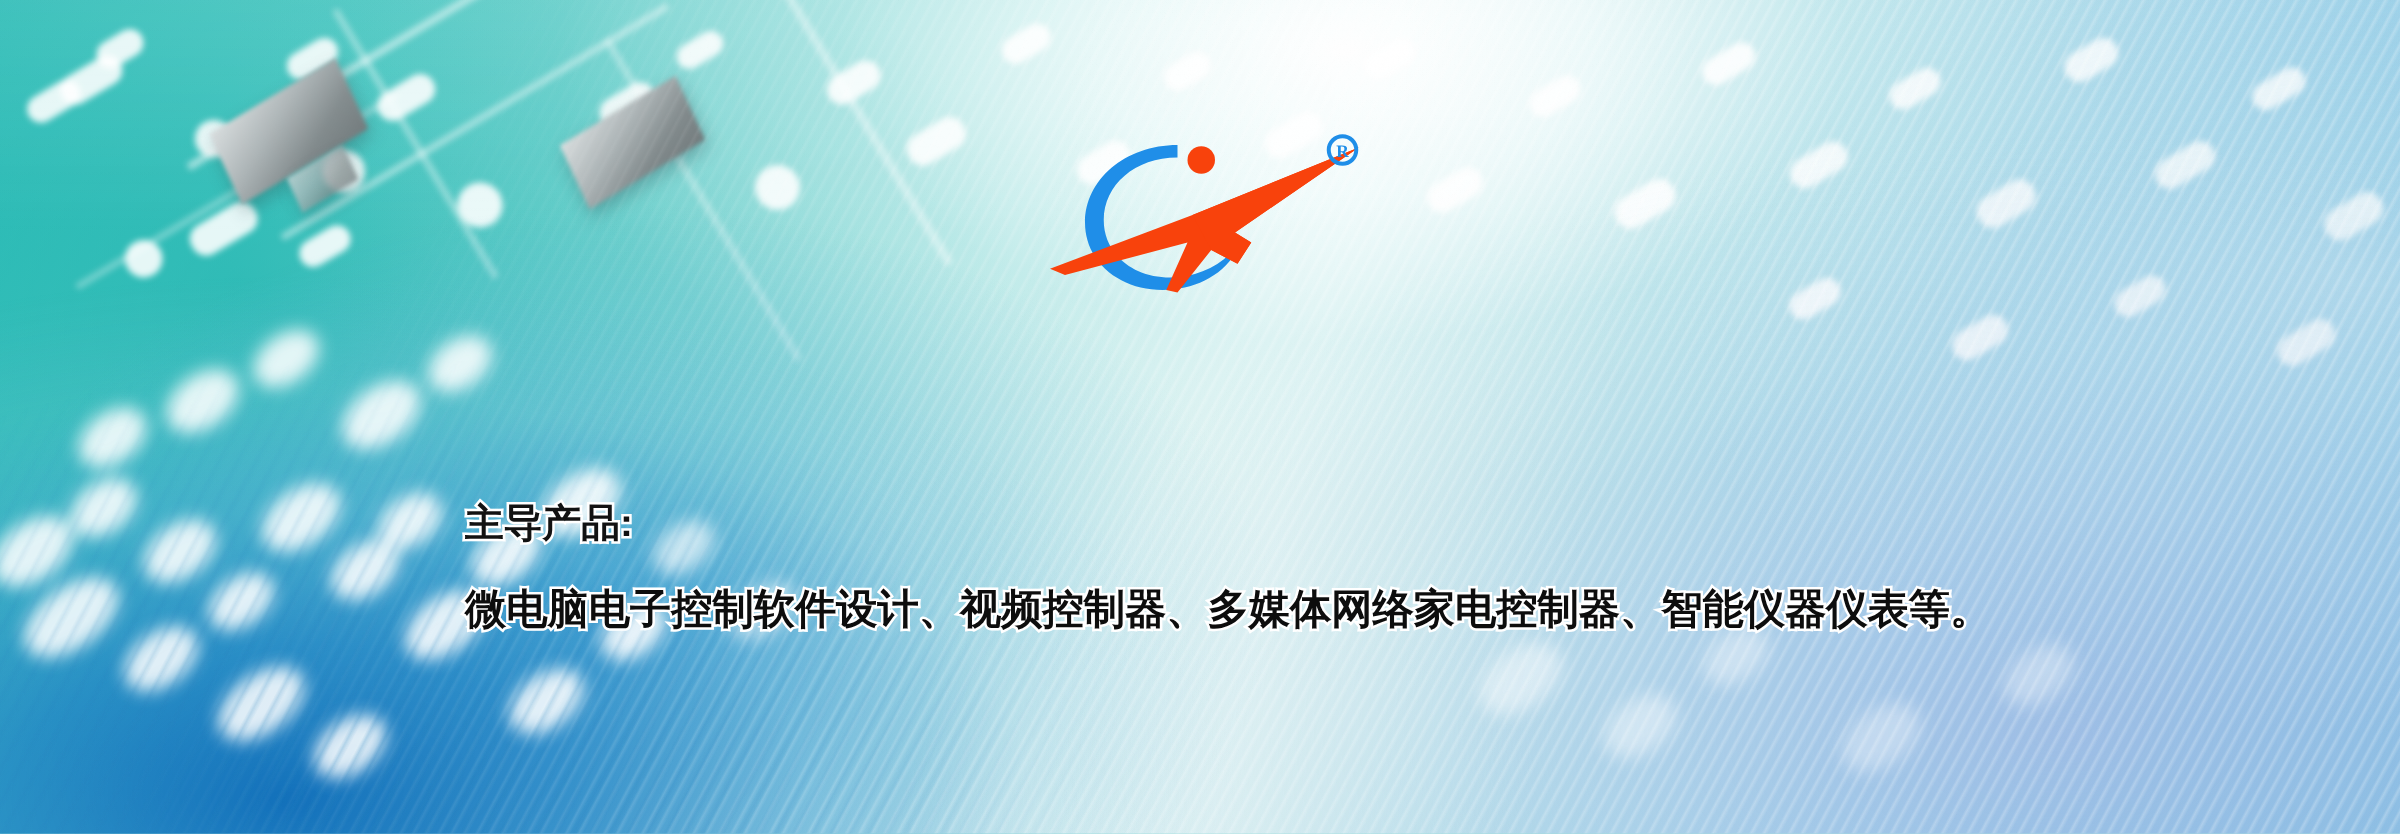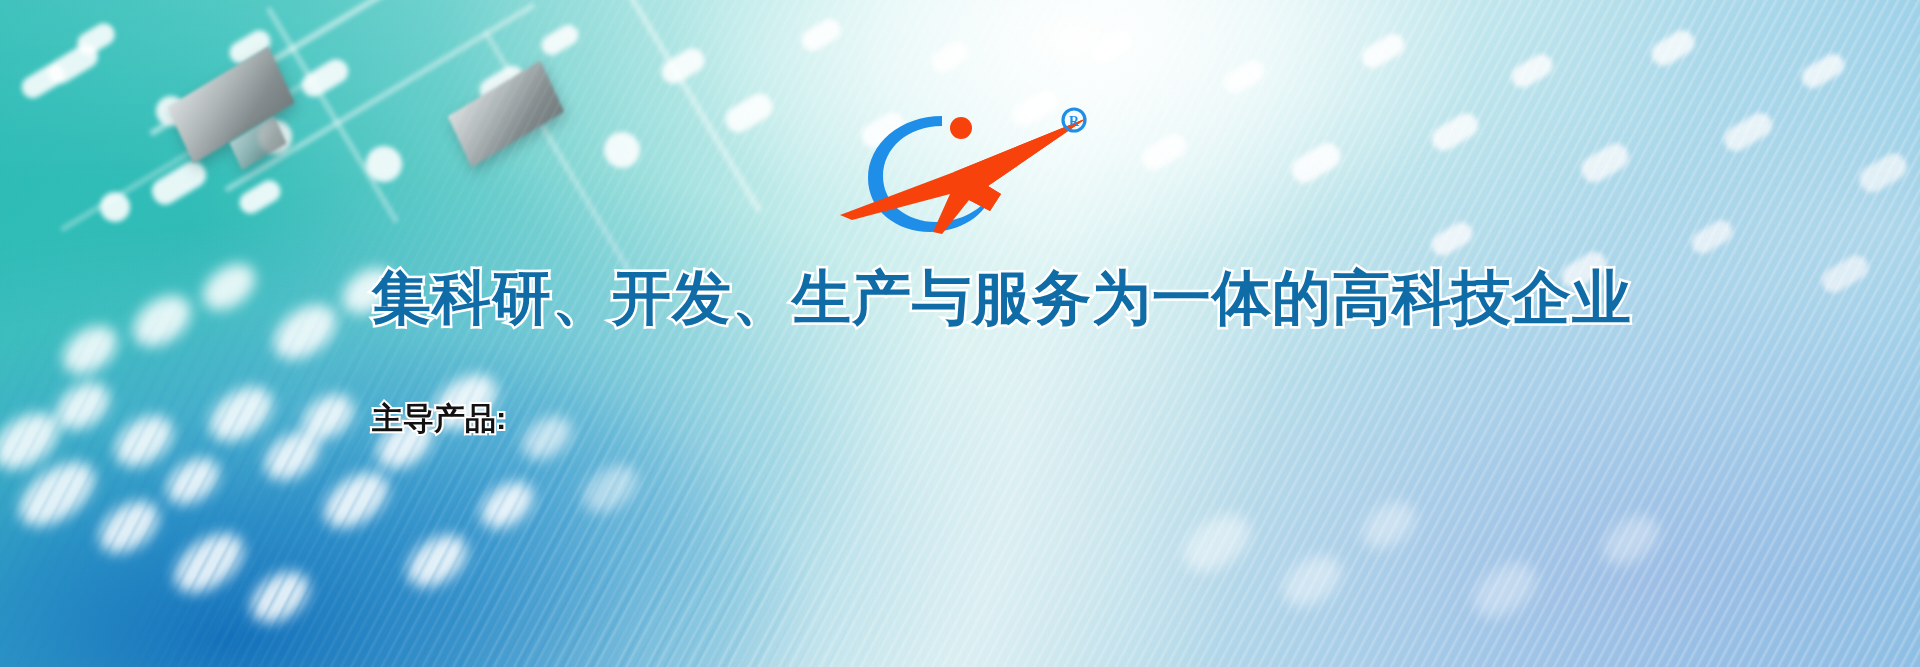--- a/index.html
+++ b/index.html
@@ -340,18 +340,18 @@
                L 116 64
                Z" fill="#f8420c"></path>
 
       <g>
         <circle cx="236" cy="12" r="11" fill="none" stroke="#1f8ee8" stroke-width="3.2"></circle>
         <text x="236" y="17.5" text-anchor="middle" font-family="'Liberation Serif', serif" font-size="14" font-weight="bold" fill="#1f8ee8">R</text>
       </g>
     </svg>
   </div>
 
-  <div class="headline">集科研、开发、生产与服务为一体的高科技企业</div>
 
   <div class="subhead-label">主导产品:</div>
 
+  <div class="subhead-body">微电脑电子控制软件设计、视频控制器、多媒体网络家电控制器、智能仪器仪表等。</div>
 
 </div>
 
 </body></html>

